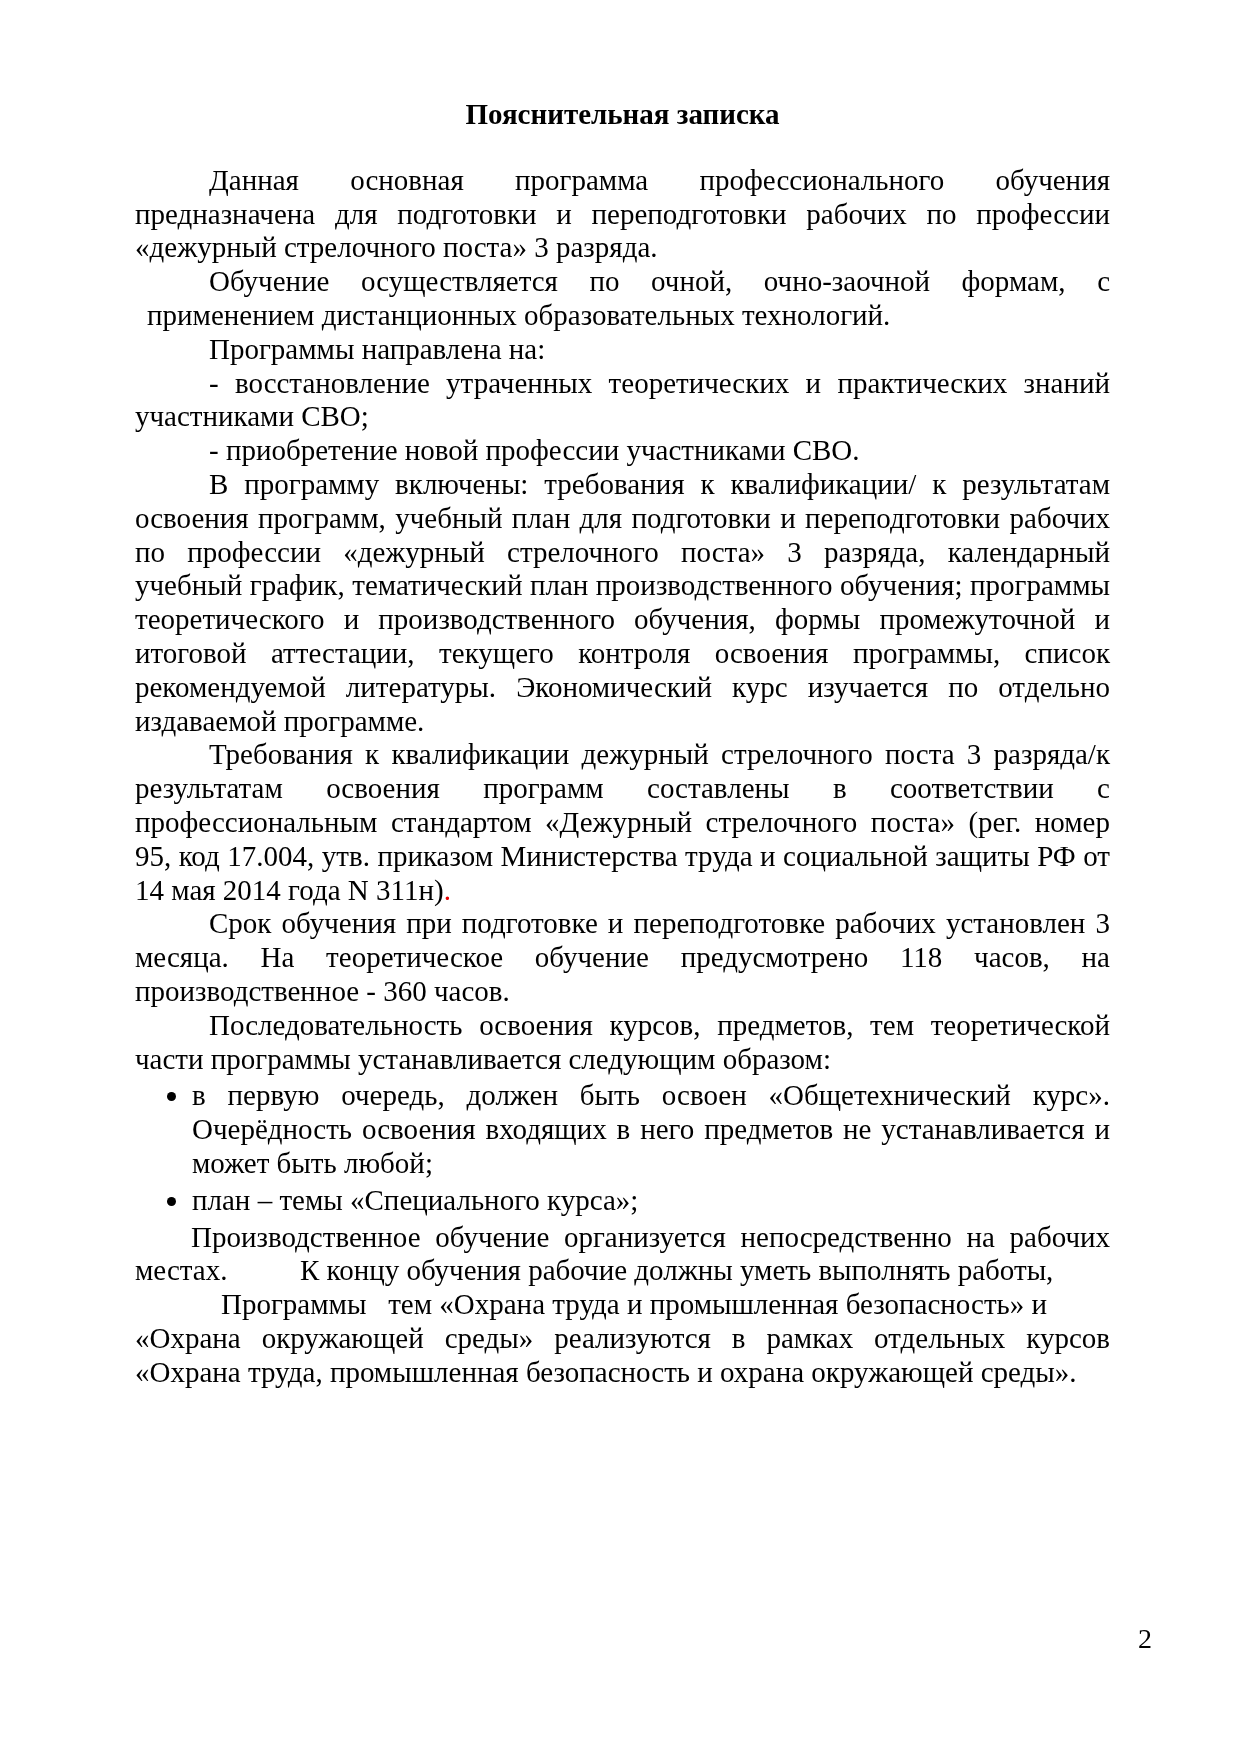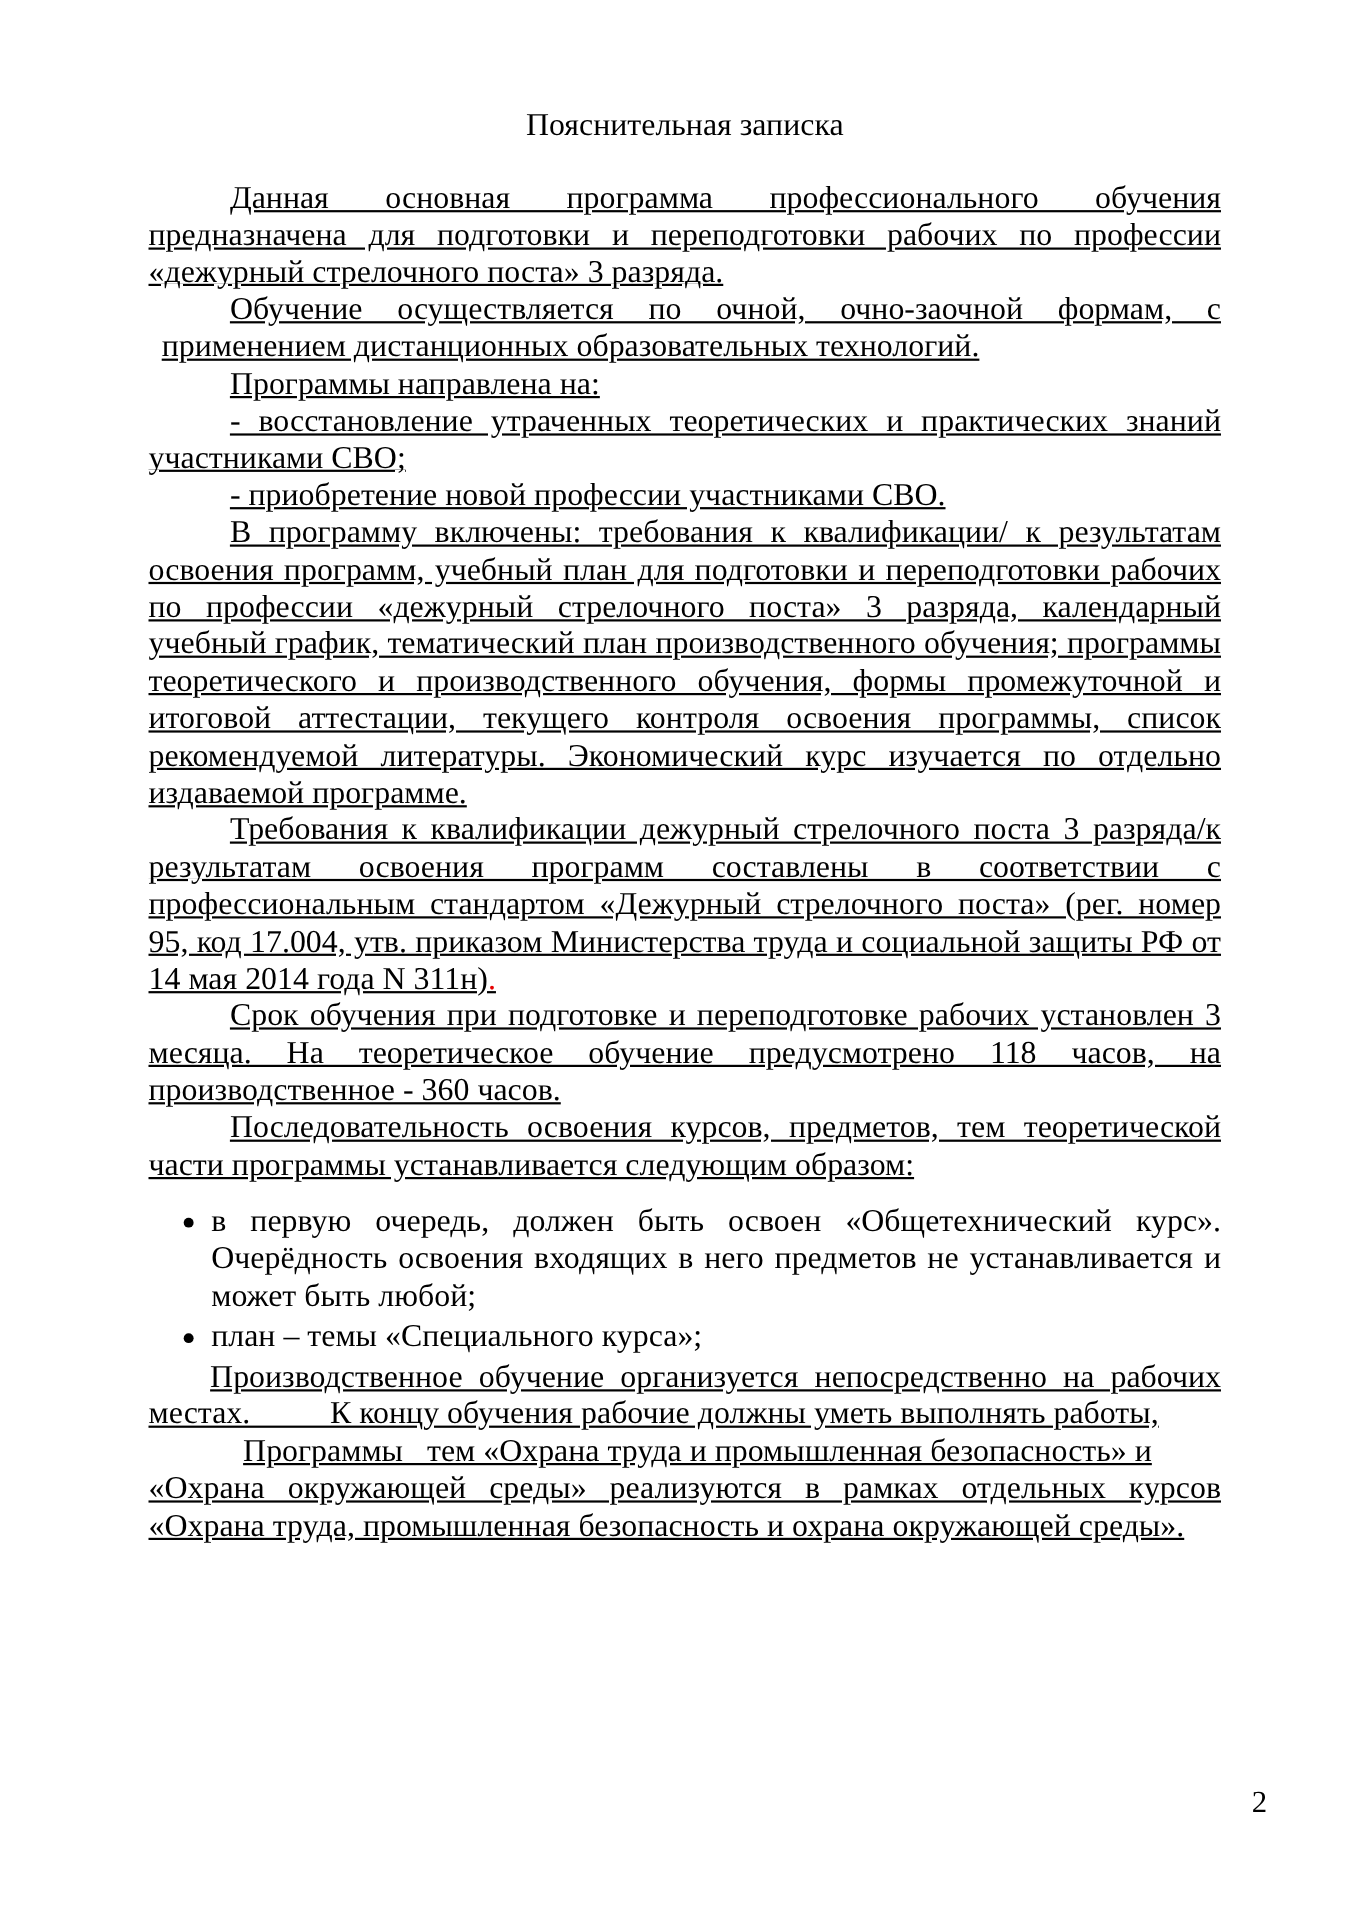--- a/index.html
+++ b/index.html
@@ -16,41 +16,40 @@
     padding: 98px 131px 0 135px;
     font-family: "Liberation Serif", "DejaVu Serif", serif;
     font-size: 29px;
     line-height: 33.8px;
     color: #000000;
     overflow: hidden;
   }
   .title {
     font-size: 29px;
     line-height: 33.8px;
-    font-weight: normal;
+    font-weight: bold;
     text-align: center;
     margin: 0 0 32px 0;
   }
   .para {
     margin: 0;
     text-align: justify;
     text-indent: 74px;
-    text-decoration: underline;
   }
   
   .shift {
     padding-left: 12px;
     text-indent: 62px;
   }
   .indent-lg { text-indent: 86px; }
   .indent-sm { text-indent: 56px; }
   .red { color: #e60000; }
   .list {
     list-style: none;
-    margin: 18px 0 3px 0;
+    margin: 3px 0 3px 0;
     padding: 0;
   }
   .item {
     position: relative;
     padding-left: 57px;
     text-align: justify;
     margin: 3px 0;
   }
   .bullet {
     position: absolute;

